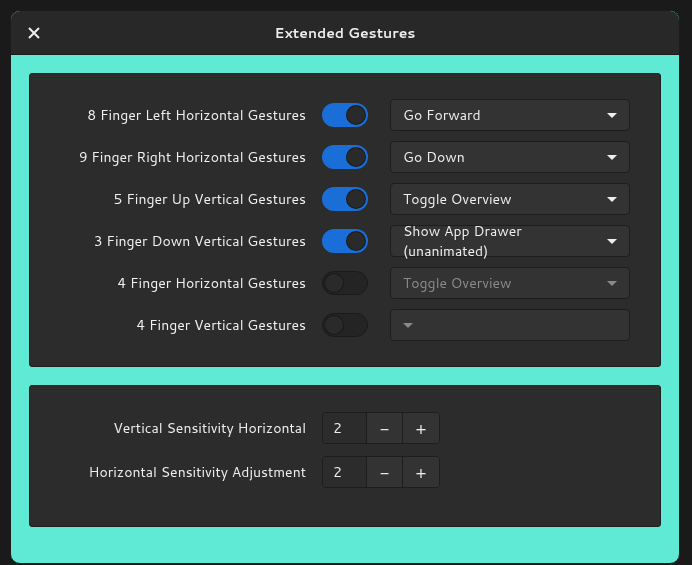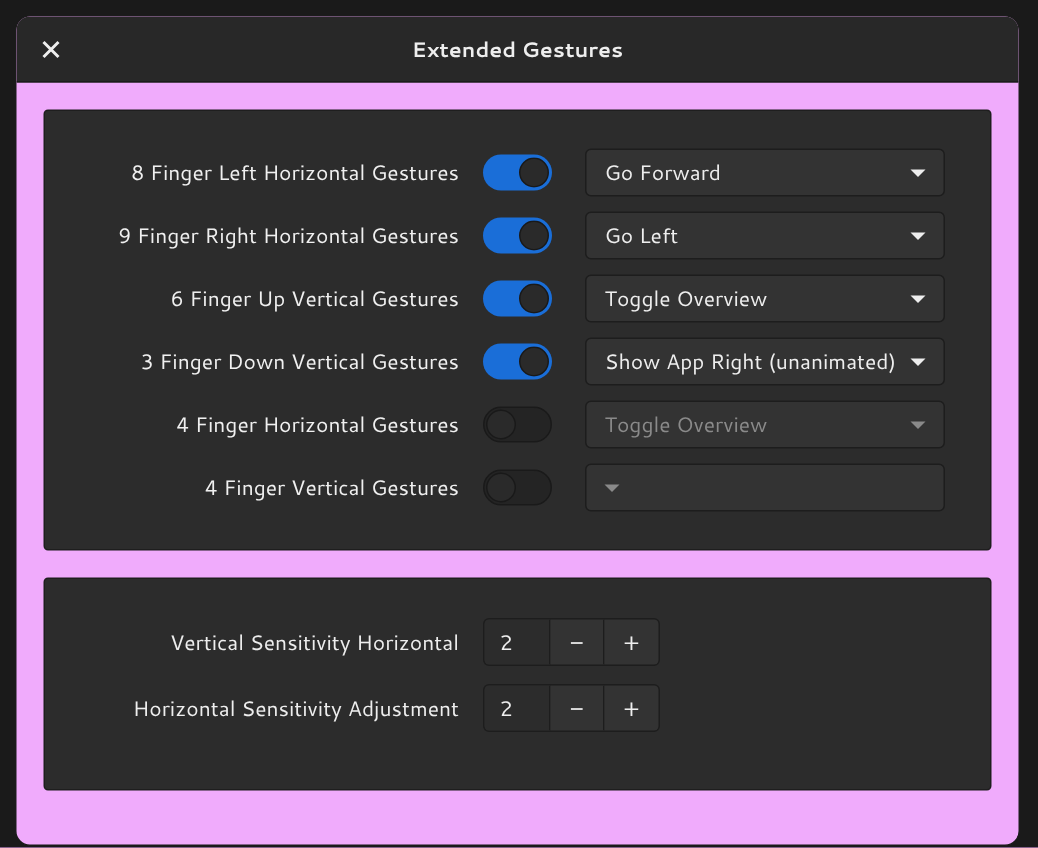--- a/index.html
+++ b/index.html
@@ -6,21 +6,21 @@
   body {
     background: #1a1a1a;
     font-family: -apple-system, BlinkMacSystemFont, "Segoe UI", Cantarell, sans-serif;
     width: 692px;
     height: 565px;
     overflow: hidden;
     color: #eeeeee;
     font-size: 14px;
   }
   .window {
-    background: #f0abfc;
+    background: #5eead4;
     border-radius: 10px;
     width: 670px;
     margin: 10px;
     overflow: hidden;
     border: 1px solid #1b1b1b;
   }
   .titlebar {
     background: #282828;
     height: 44px;
     display: flex;
@@ -182,43 +182,43 @@
           <span class="arrow"></span>
         </div>
       </div>
 
       <div class="row">
         <div class="row-label">9 Finger Right Horizontal Gestures</div>
         <div class="toggle on">
             <div class="knob"></div>
           </div>
         <div class="dropdown">
-          <span>Go Left</span>
-          <span class="arrow"></span>
-        </div>
-      </div>
-
-      <div class="row">
-        <div class="row-label">6 Finger Up Vertical Gestures</div>
+          <span>Go Down</span>
+          <span class="arrow"></span>
+        </div>
+      </div>
+
+      <div class="row">
+        <div class="row-label">5 Finger Up Vertical Gestures</div>
         <div class="toggle on">
             <div class="knob"></div>
           </div>
         <div class="dropdown">
           <span>Toggle Overview</span>
           <span class="arrow"></span>
         </div>
       </div>
 
       <div class="row">
         <div class="row-label">3 Finger Down Vertical Gestures</div>
         <div class="toggle on">
             <div class="knob"></div>
           </div>
         <div class="dropdown">
-          <span>Show App Right (unanimated)</span>
+          <span>Show App Drawer (unanimated)</span>
           <span class="arrow"></span>
         </div>
       </div>
 
       <div class="row">
         <div class="row-label">4 Finger Horizontal Gestures</div>
         <div class="toggle off">
             <div class="knob"></div>
           </div>
         <div class="dropdown disabled">

